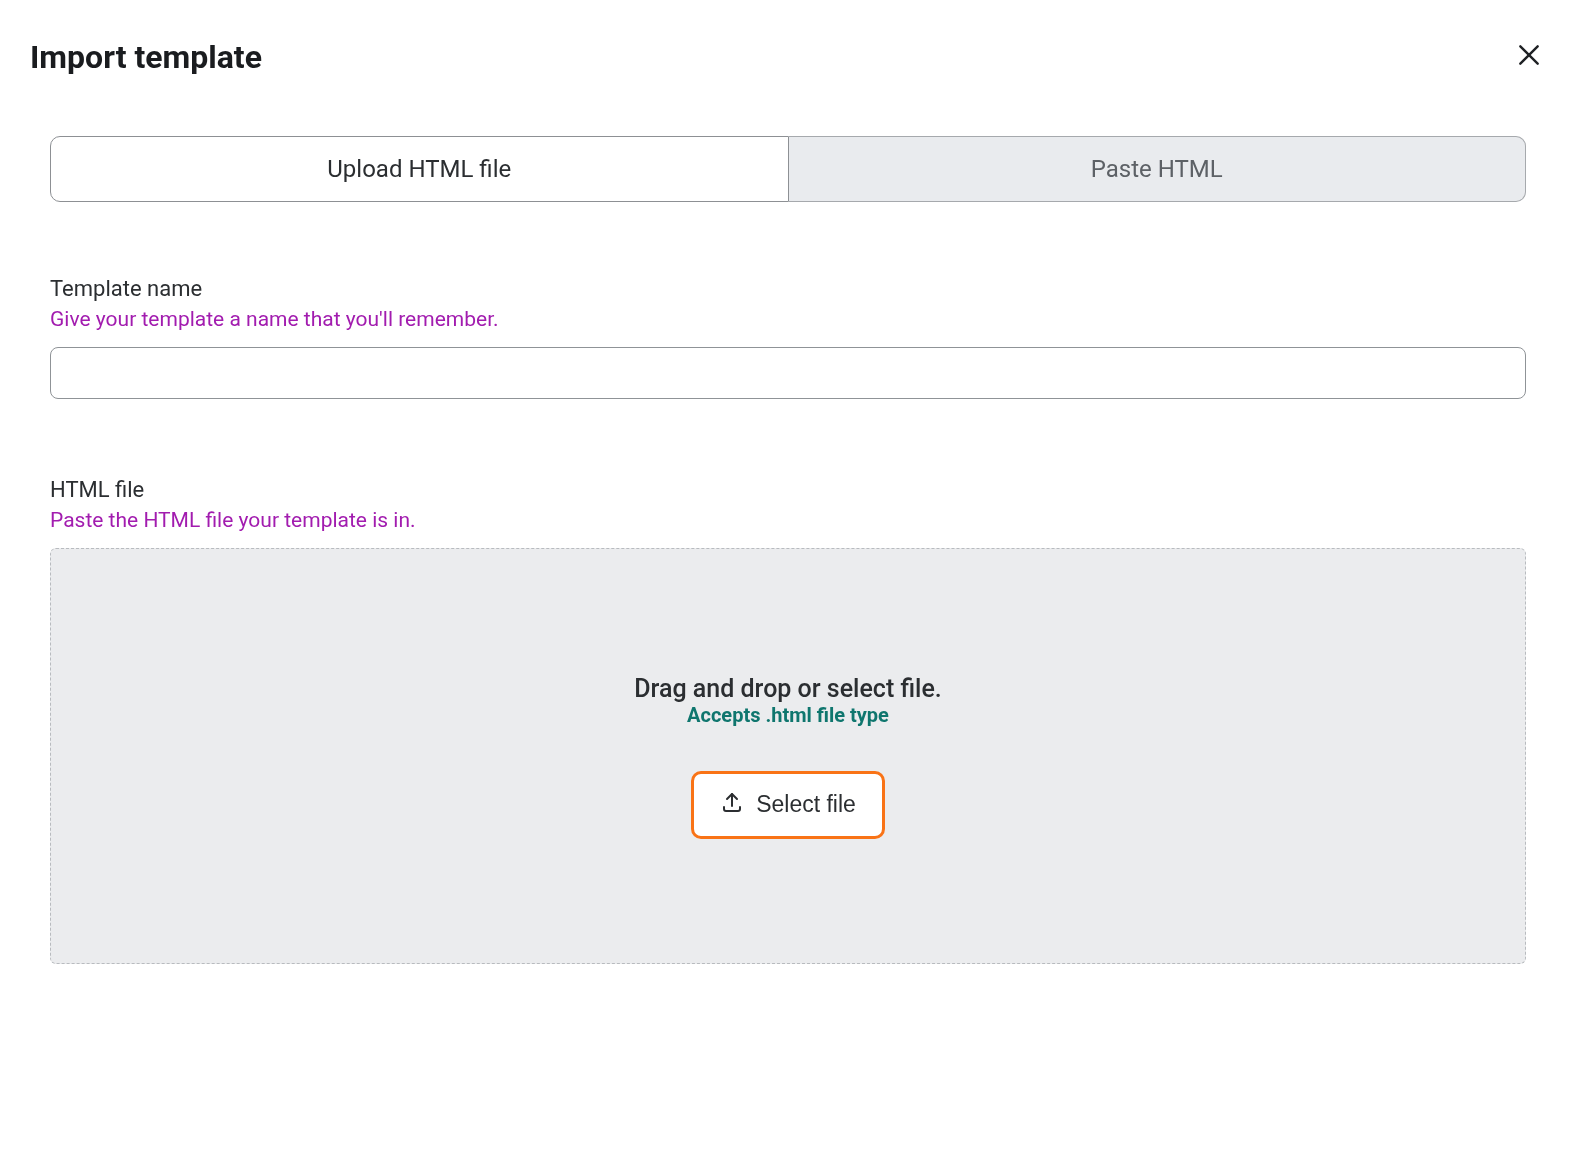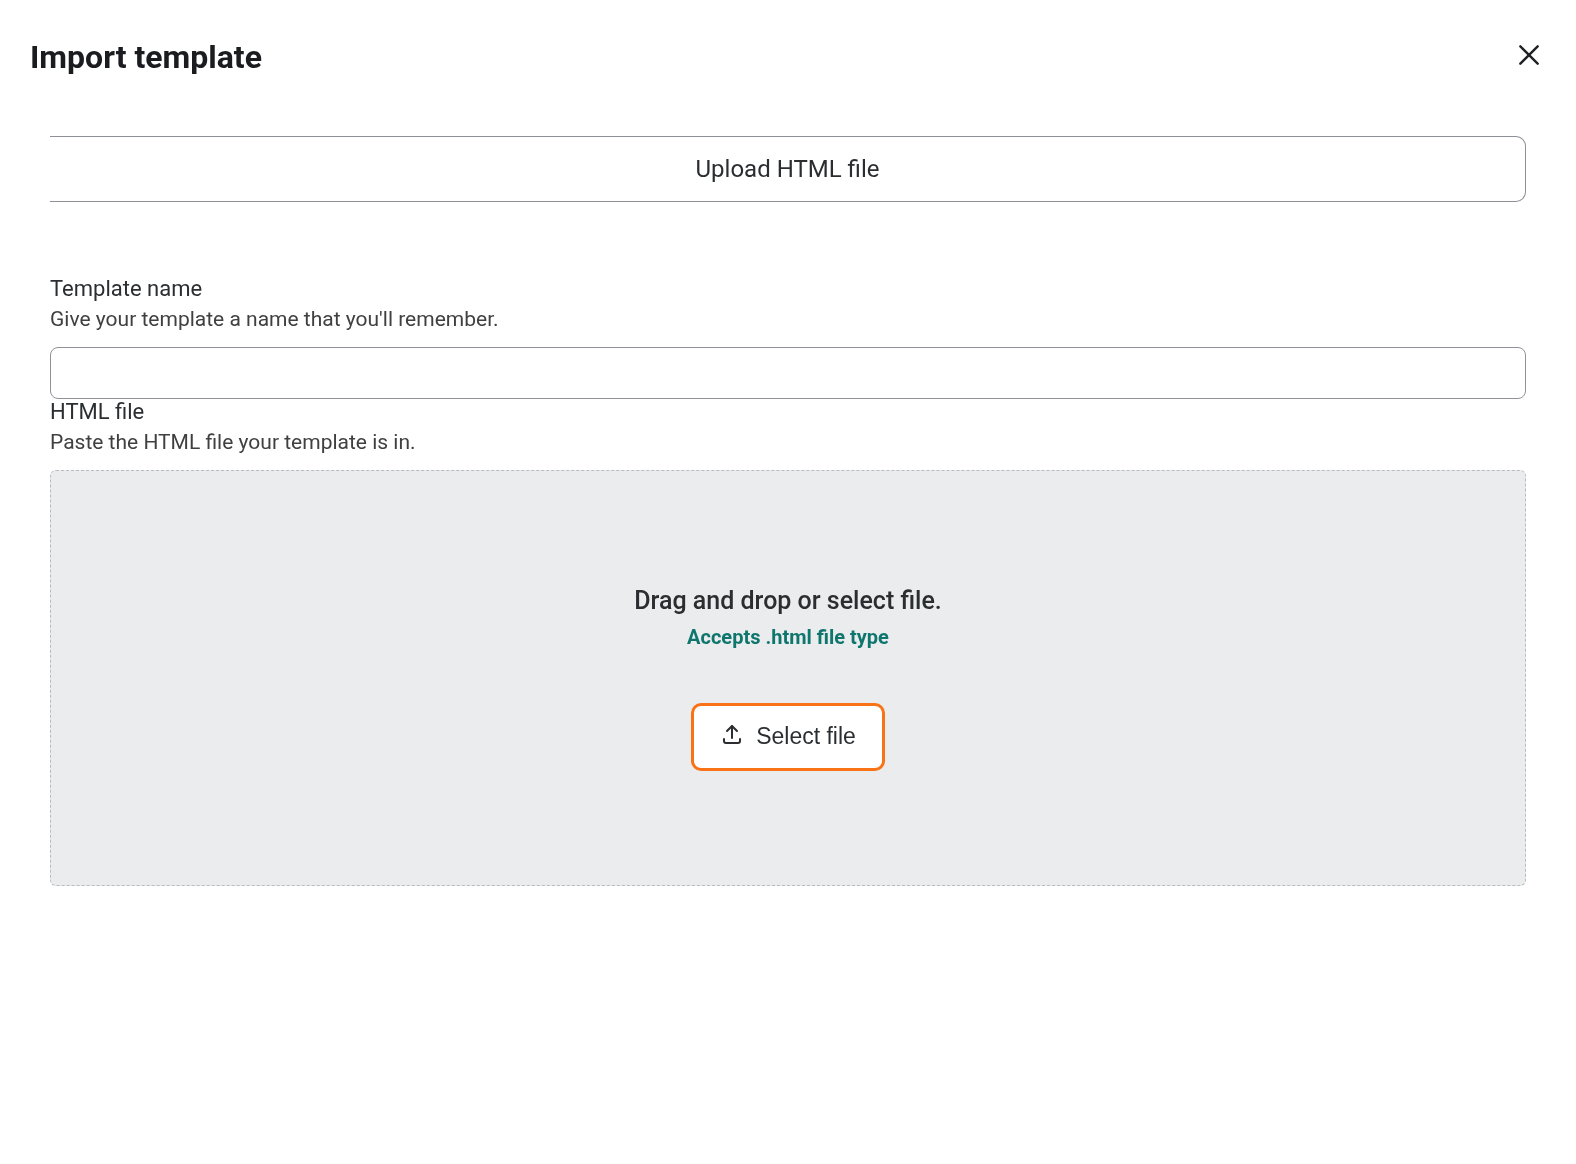--- a/index.html
+++ b/index.html
@@ -51,32 +51,32 @@
       background: #e9ebee;
       color: #5d6166;
     }
     .tab.active {
       background: #fff;
       color: #2b2e31;
       border-color: #8d9094;
     }
     .tab:first-child { border-radius: 10px 0 0 10px; }
     .tab:last-child { border-radius: 0 10px 10px 0; border-left: none; }
-    .field { }
+    .field { margin-bottom: 78px; }
     .field:last-child { margin-bottom: 0; }
     .field-label {
       font-size: 22px;
       font-weight: 400;
       color: #2b2e31;
       margin-bottom: 6px;
     }
     .field-help {
       font-size: 21px;
       font-weight: 400;
-      color: #404040;
+      color: #a21caf;
       margin-bottom: 16px;
     }
     .text-input {
       width: 100%;
       height: 52px;
       border: 1px solid #8f9397;
       border-radius: 8px;
       font-size: 20px;
       padding: 0 14px;
       background: #fff;
@@ -85,21 +85,20 @@
     .dropzone {
       width: 100%;
       min-height: 416px;
       border: 1.5px dashed #b8bbbf;
       border-radius: 6px;
       background: #ebecee;
       display: flex;
       flex-direction: column;
       align-items: center;
       justify-content: center;
-      gap: 10px;
     }
     .drop-primary {
       font-size: 25px;
       font-weight: 500;
       color: #2b2e31;
     }
     .drop-secondary {
       font-size: 20px;
       font-weight: 700;
       color: #0f766e;
@@ -134,20 +133,23 @@
     </span>
   </button>
 </div>
 
 <div class="content">
 
   <div class="tabs">
     <div class="tab active">
       <span>Upload HTML file</span>
     </div>
+    <div class="tab">
+      <span>Paste HTML</span>
+    </div>
   </div>
 
   <div class="field">
     <div class="field-label">Template name</div>
     <div class="field-help">Give your template a name that you'll remember.</div>
     <input type="text" class="text-input" value="" style="">
   </div>
 
   <div class="field">
     <div class="field-label">HTML file</div>

